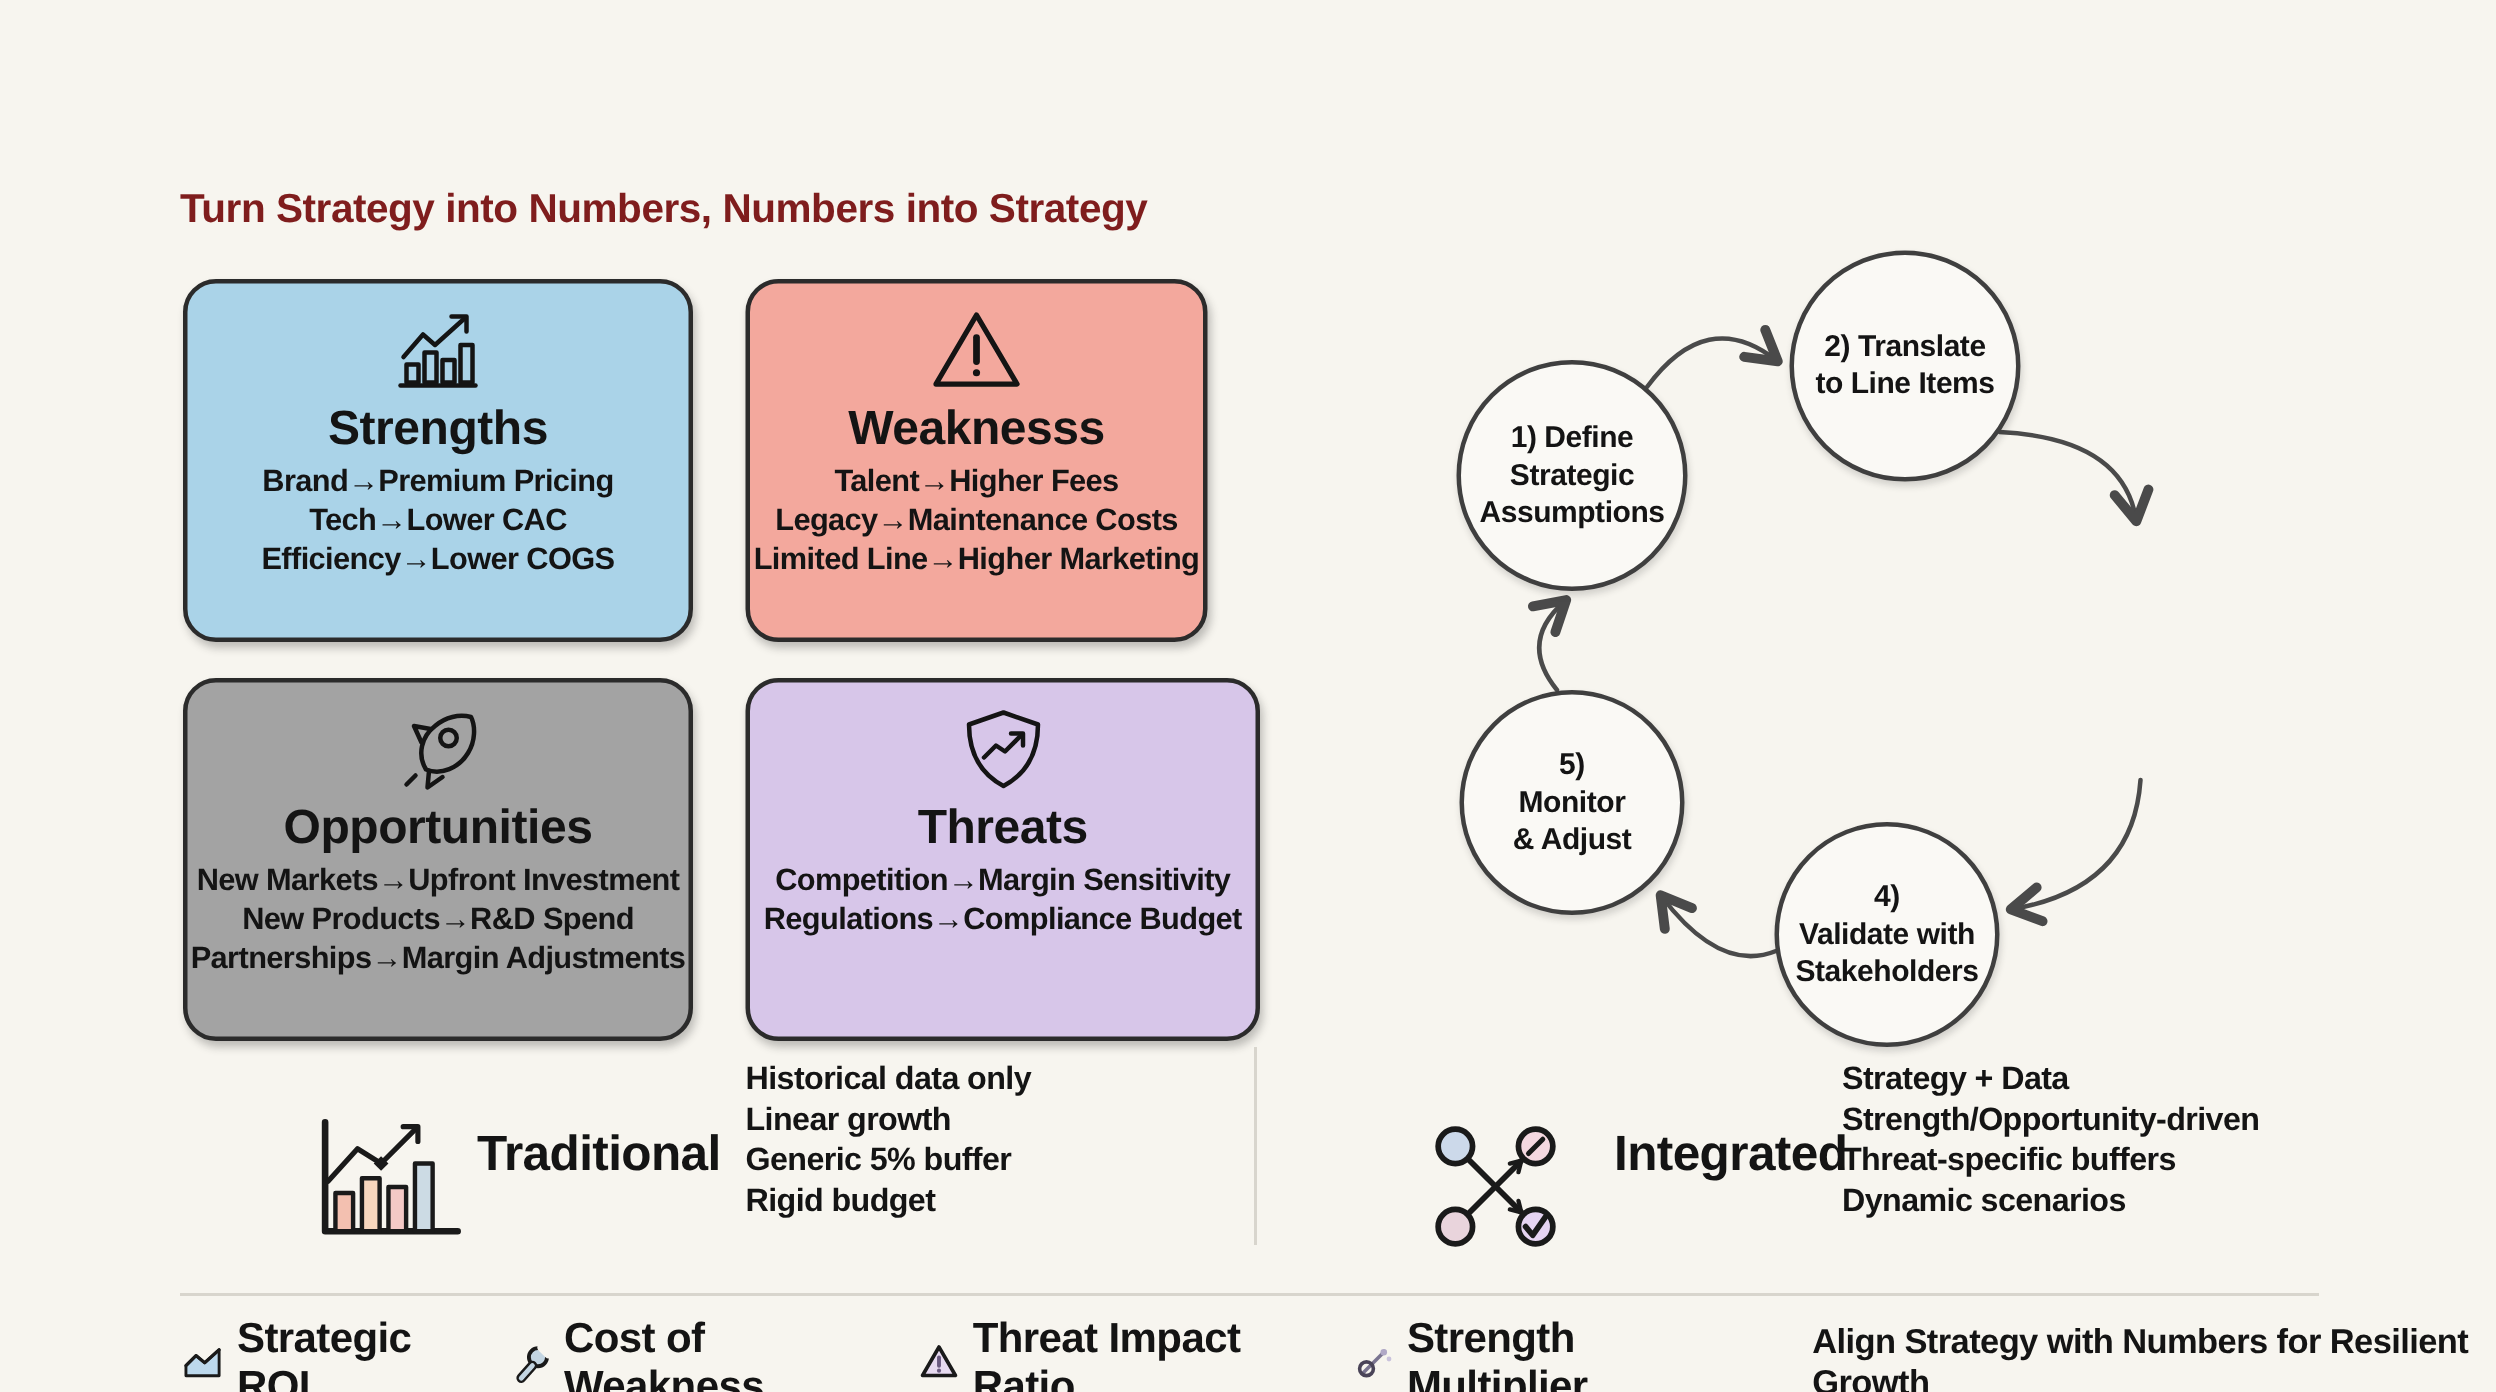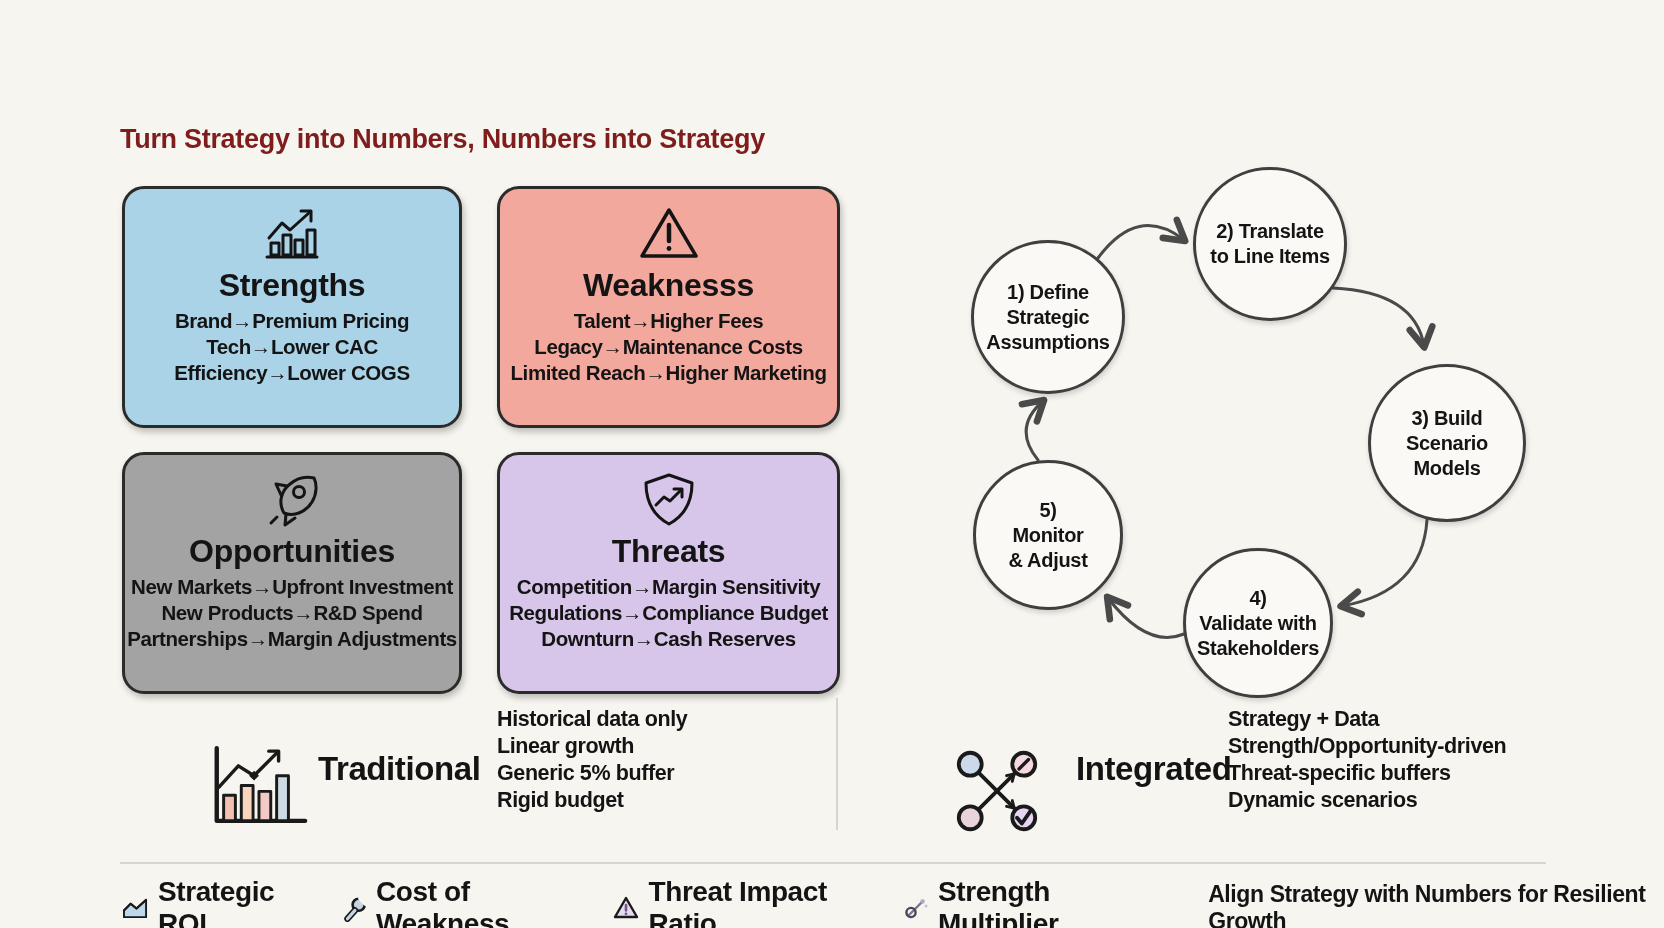--- a/index.html
+++ b/index.html
@@ -10,21 +10,21 @@
   .title{position:absolute;top:34px;left:0;width:100%;text-align:center;margin:0;
          font-size:41px;font-weight:bold;letter-spacing:-0.5px;color:#101010;}
   .subtitle{position:absolute;top:124px;left:120px;margin:0;
             font-size:27px;font-weight:bold;color:#7f1d1d;letter-spacing:-0.3px;}
 
   
   .box{position:absolute;width:340px;height:242px;border:3px solid #2b2b2b;border-radius:22px;
        box-sizing:border-box;display:flex;flex-direction:column;align-items:center;
        box-shadow:2px 4px 6px rgba(40,40,40,.28);}
   .box.strengths{left:122px;top:186px;background:#aad3e8;}
-  .box.weaknesses{left:497px;top:186px;width:343px;background:#f3a89d;}
+  .box.weaknesses{left:497px;top:186px;width:308px;background:#f3a89d;}
   .box.opportunities{left:122px;top:452px;background:#a3a3a3;}
   .box.threats{left:497px;top:452px;width:343px;background:#d7c6e9;}
   .box-icon{margin-top:14px;height:62px;display:flex;align-items:center;justify-content:center;}
   .box-title{font-size:32px;font-weight:bold;letter-spacing:-0.3px;margin:2px 0 4px 0;}
   .box-line{font-size:20.5px;font-weight:bold;letter-spacing:-0.4px;line-height:26px;text-align:right;}
 
   
   .cycle{position:absolute;left:900px;top:140px;width:660px;height:540px;}
   .cycle svg.arrows{position:absolute;left:0;top:0;}
   .circle{position:absolute;border:3px solid #3f3f3f;border-radius:50%;background:#faf9f5;
@@ -85,21 +85,21 @@
     <div class="box-icon">
       <svg width="64" height="58" viewBox="0 0 64 58" fill="none" stroke="#141414" stroke-width="3.5" stroke-linecap="round" stroke-linejoin="round">
         <path d="M32 5 L59 51 L5 51 Z"></path>
         <line x1="32" y1="20" x2="32" y2="36" stroke-width="4.5"></line>
         <circle cx="32" cy="43.5" r="2.4" fill="#141414" stroke="none"></circle>
       </svg>
     </div>
     <div class="box-title">Weaknesss</div>
     <div class="box-line">Talent→Higher Fees</div>
     <div class="box-line">Legacy→Maintenance Costs</div>
-    <div class="box-line">Limited Reach→Higher Marketing</div>
+    <div class="box-line">Limited Line→Higher Marketing</div>
   </section>
 
   <section class="box opportunities">
     <div class="box-icon">
       <svg width="64" height="58" viewBox="0 0 64 58" fill="none" stroke="#141414" stroke-width="3" stroke-linecap="round" stroke-linejoin="round">
         <path d="M54 7 C46 5 37 7 30 13 C21 20 18 32 24 42 C34 46 46 41 52 31 C57 23 57 13 54 7 Z"></path>
         <circle cx="39" cy="21" r="5.5"></circle>
         <path d="M27 15 L16 13 L21 24"></path>
         <path d="M26 43 L25 54 L35 47"></path>
         <line x1="17" y1="46" x2="11" y2="52"></line>
@@ -115,21 +115,20 @@
     <div class="box-icon">
       <svg width="64" height="58" viewBox="0 0 64 58" fill="none" stroke="#141414" stroke-width="3" stroke-linecap="round" stroke-linejoin="round">
         <path d="M32 4 L55 12 C55 31 47 45 32 53 C17 45 9 31 9 12 Z"></path>
         <polyline points="19,34 27,26 33,30 44,19"></polyline>
         <path d="M37 18 L45 18 L45 26"></path>
       </svg>
     </div>
     <div class="box-title">Threats</div>
     <div class="box-line">Competition→Margin Sensitivity</div>
     <div class="box-line">Regulations→Compliance Budget</div>
-    <div class="box-line">Downturn→Cash Reserves</div>
   </section>
 
   <div class="cycle">
     <svg class="arrows" width="660" height="540" viewBox="0 0 660 540" fill="none">
       <defs>
         <marker id="ah" markerWidth="11" markerHeight="11" refX="7.5" refY="5" orient="auto">
           <path d="M1.5,1.2 L8,5 L1.5,8.8" fill="none" stroke="#4a4a4a" stroke-width="2.2" stroke-linecap="round" stroke-linejoin="round"></path>
         </marker>
       </defs>
       <g stroke="#4a4a4a" stroke-width="3" stroke-linecap="round">
@@ -142,25 +141,20 @@
     </svg>
     <div class="circle c1">
       <span class="circle-label">1) Define
 Strategic
 Assumptions</span>
     </div>
     <div class="circle c2">
       <span class="circle-label">2) Translate
 to Line Items</span>
     </div>
-    <div class="circle c3">
-      <span class="circle-label">3) Build
-Scenario
-Models</span>
-    </div>
     <div class="circle c4">
       <span class="circle-label">4)
 Validate with
 Stakeholders</span>
     </div>
     <div class="circle c5">
       <span class="circle-label">5)
 Monitor
 &amp; Adjust</span>
     </div>

